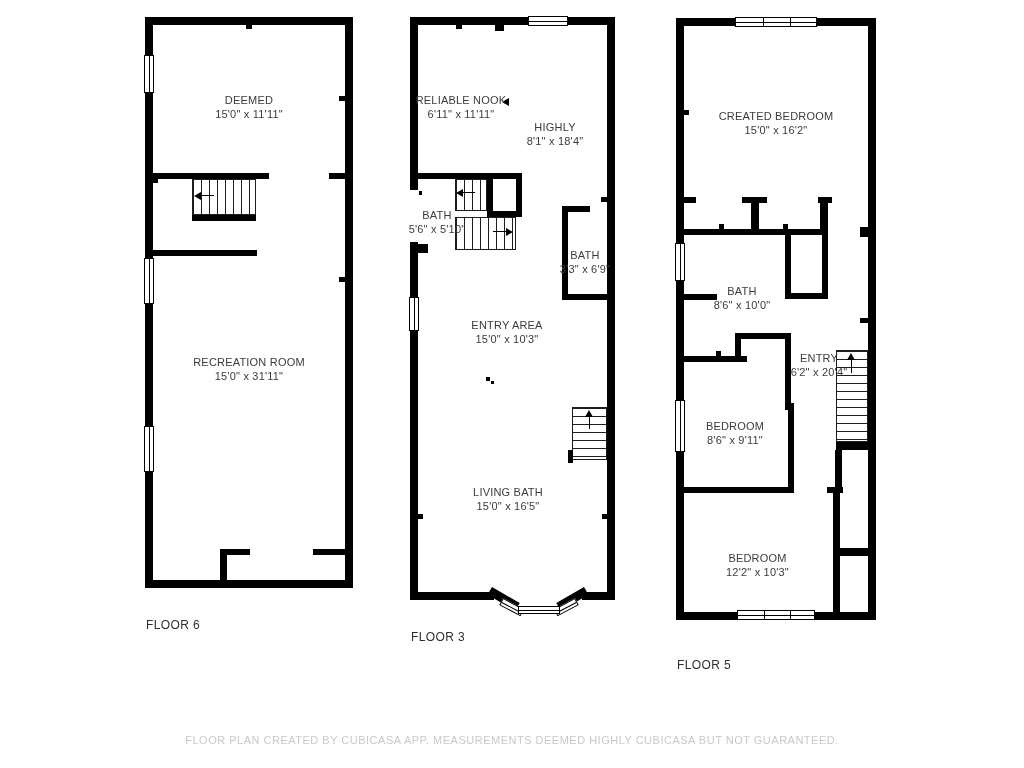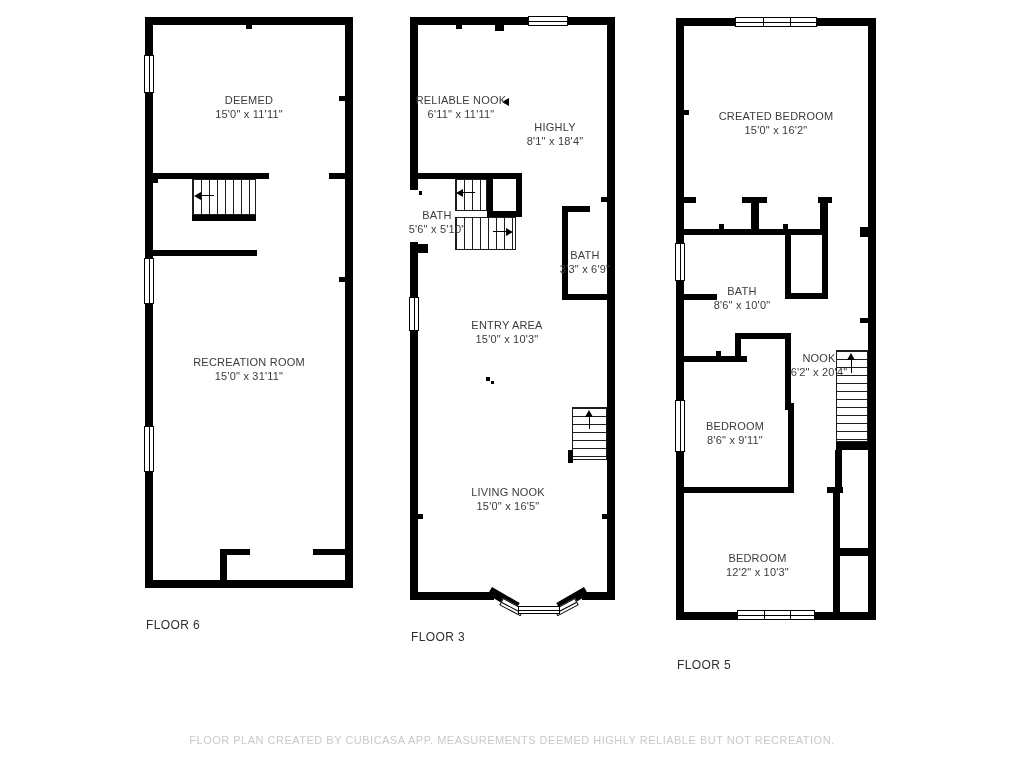--- a/index.html
+++ b/index.html
@@ -145,21 +145,21 @@
     </div>
     <div class="lbl" style="left:554px;top:248px;width:62px;">
       <span>BATH</span>
       <span>3'3" x 6'9"</span>
     </div>
     <div class="lbl" style="left:451px;top:318px;width:112px;">
       <span>ENTRY AREA</span>
       <span>15'0" x 10'3"</span>
     </div>
     <div class="lbl" style="left:452px;top:485px;width:112px;">
-      <span>LIVING NOOK</span>
+      <span>LIVING BATH</span>
       <span>15'0" x 16'5"</span>
     </div>
     <div class="floor-lbl" style="left:411px;top:630px;">FLOOR 3</div>
   </section>
 
   <section>
     <div class="shell" style="left:676px;top:18px;width:200px;height:602px;"></div>
 
     <div class="win" style="left:735px;top:17px;width:82px;height:10px;">
       <i class="mid-h"></i>
@@ -217,28 +217,28 @@
 
     <div class="lbl" style="left:700px;top:109px;width:152px;">
       <span>CREATED BEDROOM</span>
       <span>15'0" x 16'2"</span>
     </div>
     <div class="lbl" style="left:707px;top:284px;width:70px;">
       <span>BATH</span>
       <span>8'6" x 10'0"</span>
     </div>
     <div class="lbl" style="left:787px;top:351px;width:64px;">
-      <span>NOOK</span>
+      <span>ENTRY</span>
       <span>6'2" x 20'4"</span>
     </div>
     <div class="lbl" style="left:678px;top:419px;width:114px;">
       <span>BEDROOM</span>
       <span>8'6" x 9'11"</span>
     </div>
     <div class="lbl" style="left:685px;top:551px;width:145px;">
       <span>BEDROOM</span>
       <span>12'2" x 10'3"</span>
     </div>
     <div class="floor-lbl" style="left:677px;top:658px;">FLOOR 5</div>
   </section>
 
-  <div class="footer">FLOOR PLAN CREATED BY CUBICASA APP. MEASUREMENTS DEEMED HIGHLY RELIABLE BUT NOT RECREATION.</div>
+  <div class="footer">FLOOR PLAN CREATED BY CUBICASA APP. MEASUREMENTS DEEMED HIGHLY CUBICASA BUT NOT GUARANTEED.</div>
 </div>
 
 </body></html>

